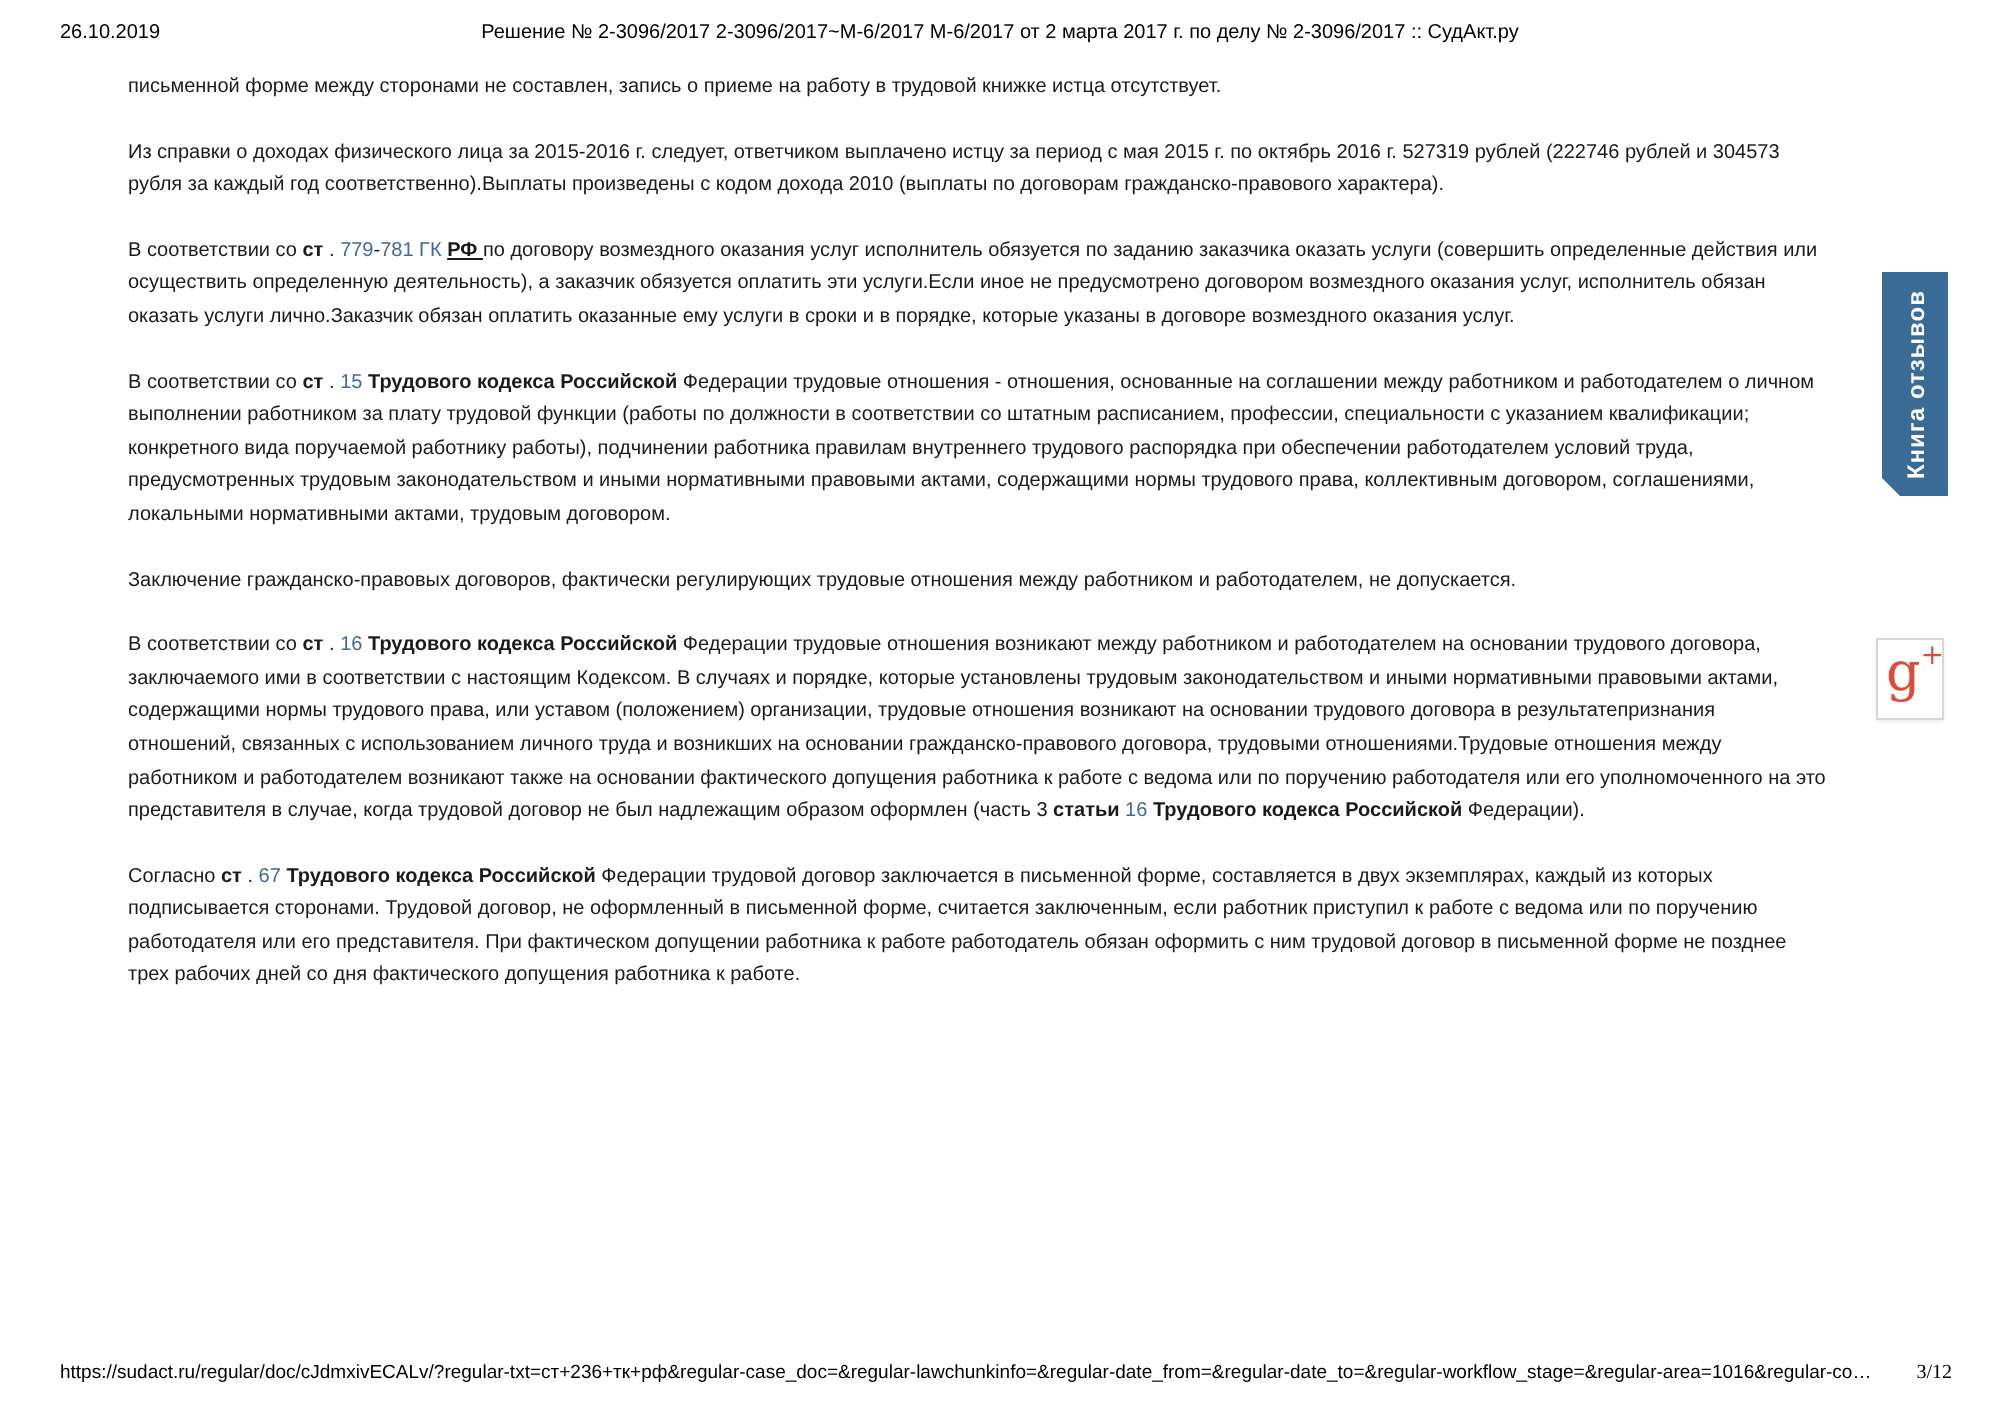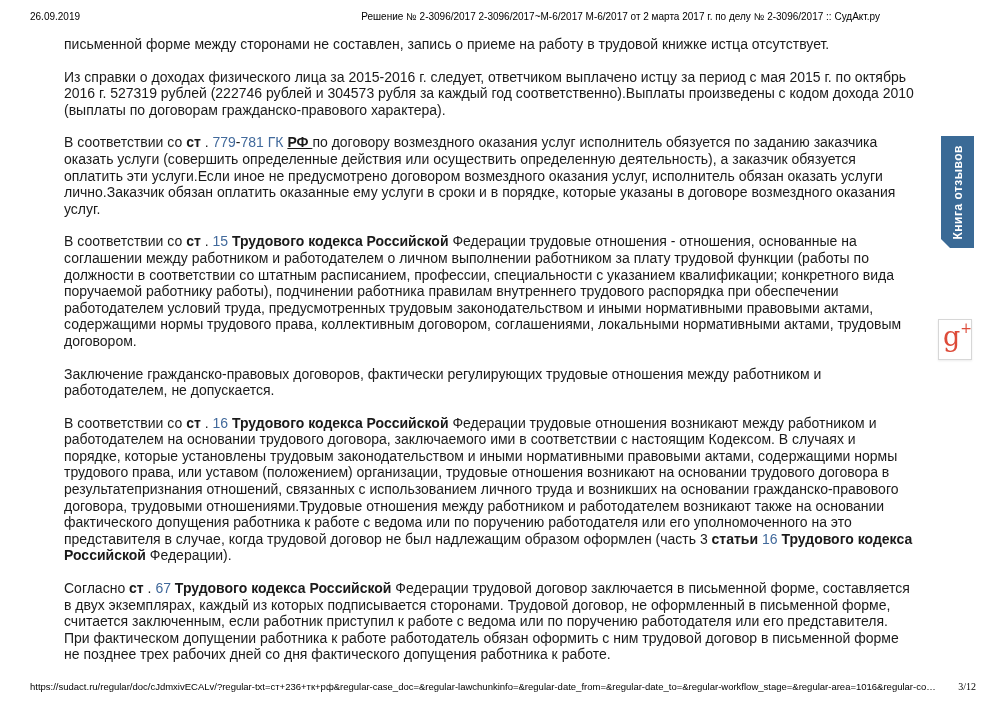--- a/index.html
+++ b/index.html
@@ -12,26 +12,26 @@
     color: #1a1a1a;
     overflow: hidden;
   }
   
   .print-date {
     position: absolute; top: 11px; left: 30px;
     font-size: 10px; color: #000;
   }
   .print-title {
     position: absolute; top: 11px; left: 120px; right: 120px;
-    text-align: right; font-size: 10px; color: #000; white-space: nowrap;
+    text-align: center; font-size: 10px; color: #000; white-space: nowrap;
   }
   
   .doc {
     position: absolute; top: 36px; left: 64px; width: 850px;
-    font-size: 14px; line-height: 16.6px;
+    font-size: 10px; line-height: 16.6px;
   }
   .doc p { margin: 0 0 16px 0; }
   .doc a.law-link {
     color: var(--link-color, #41699b);
     cursor: pointer;
   }
   .doc b.u { text-decoration: underline; margin-top: 44px; }
   
   .feedback-tab {
     position: absolute; left: 941px; top: 136px;
@@ -80,21 +80,21 @@
     text-align: right;
   }
   .print-page {
     position: absolute; right: 24px; top: 681px;
     font-size: 10px; color: #000; font-family: Liberation Serif, serif;
   }
 </style>
 </head>
 <body>
 
-<div class="print-date">26.09.2019</div>
+<div class="print-date">26.10.2019</div>
 <div class="print-title">Решение № 2-3096/2017 2-3096/2017~М-6/2017 М-6/2017 от 2 марта 2017 г. по делу № 2-3096/2017 :: СудАкт.ру</div>
 
 <div class="doc">
     <p><span>письменной форме между сторонами не составлен, запись о приеме на работу в трудовой книжке истца отсутствует.</span></p>
     <p><span>Из справки о доходах физического лица за 2015-2016 г. следует, ответчиком выплачено истцу за период с мая 2015 г. по октябрь 2016 г. 527319 рублей (222746 рублей и 304573 рубля за каждый год соответственно).Выплаты произведены с кодом дохода 2010 (выплаты по договорам гражданско-правового характера).</span></p>
     <p><span>В соответствии со </span><b>ст</b><span> . </span><a class="law-link">779</a><span>-</span><a class="law-link">781 ГК</a><span> </span><b class="u">РФ </b><span>по договору возмездного оказания услуг исполнитель обязуется по заданию заказчика оказать услуги (совершить определенные действия или осуществить определенную деятельность), а заказчик обязуется оплатить эти услуги.Если иное не предусмотрено договором возмездного оказания услуг, исполнитель обязан оказать услуги лично.Заказчик обязан оплатить оказанные ему услуги в сроки и в порядке, которые указаны в договоре возмездного оказания услуг.</span></p>
     <p><span>В соответствии со </span><b>ст</b><span> . </span><a class="law-link">15</a><span> </span><b>Трудового кодекса Российской</b><span> Федерации трудовые отношения - отношения, основанные на соглашении между работником и работодателем о личном выполнении работником за плату трудовой функции (работы по должности в соответствии со штатным расписанием, профессии, специальности с указанием квалификации; конкретного вида поручаемой работнику работы), подчинении работника правилам внутреннего трудового распорядка при обеспечении работодателем условий труда, предусмотренных трудовым законодательством и иными нормативными правовыми актами, содержащими нормы трудового права, коллективным договором, соглашениями, локальными нормативными актами, трудовым договором.</span></p>
     <p><span>Заключение гражданско-правовых договоров, фактически регулирующих трудовые отношения между работником и работодателем, не допускается.</span></p>
     <p><span>В соответствии со </span><b>ст</b><span> . </span><a class="law-link">16</a><span> </span><b>Трудового кодекса Российской</b><span> Федерации трудовые отношения возникают между работником и работодателем на основании трудового договора, заключаемого ими в соответствии с настоящим Кодексом. В случаях и порядке, которые установлены трудовым законодательством и иными нормативными правовыми актами, содержащими нормы трудового права, или уставом (положением) организации, трудовые отношения возникают на основании трудового договора в результатепризнания отношений, связанных с использованием личного труда и возникших на основании гражданско-правового договора, трудовыми отношениями.Трудовые отношения между работником и работодателем возникают также на основании фактического допущения работника к работе с ведома или по поручению работодателя или его уполномоченного на это представителя в случае, когда трудовой договор не был надлежащим образом оформлен (часть 3 </span><b>статьи</b><span> </span><a class="law-link">16</a><span> </span><b>Трудового кодекса Российской</b><span> Федерации).</span></p>
     <p><span>Согласно </span><b>ст</b><span> . </span><a class="law-link">67</a><span> </span><b>Трудового кодекса Российской</b><span> Федерации трудовой договор заключается в письменной форме, составляется в двух экземплярах, каждый из которых подписывается сторонами. Трудовой договор, не оформленный в письменной форме, считается заключенным, если работник приступил к работе с ведома или по поручению работодателя или его представителя. При фактическом допущении работника к работе работодатель обязан оформить с ним трудовой договор в письменной форме не позднее трех рабочих дней со дня фактического допущения работника к работе.</span></p>

